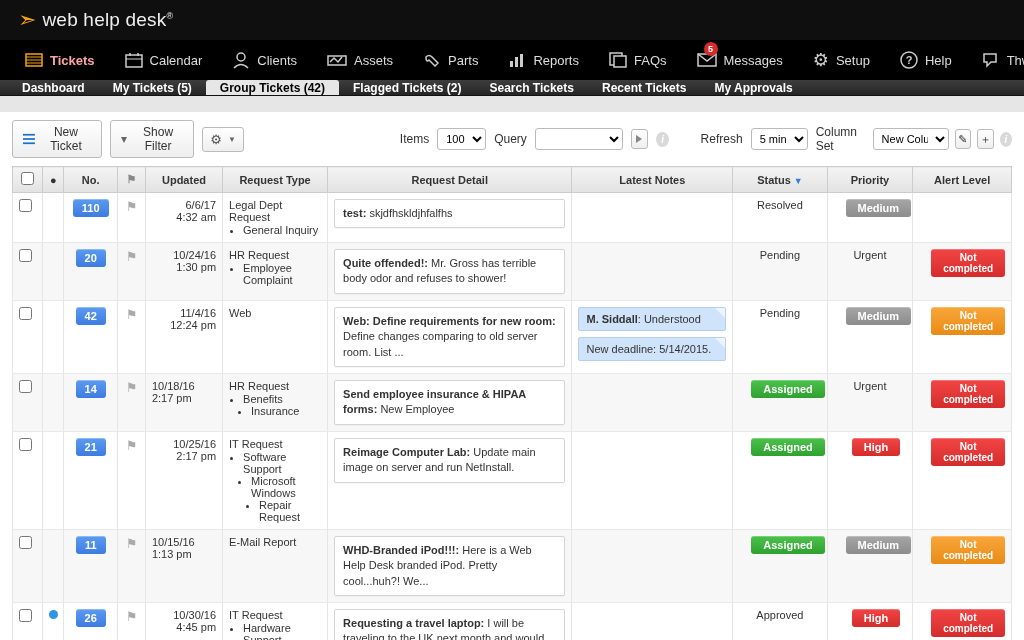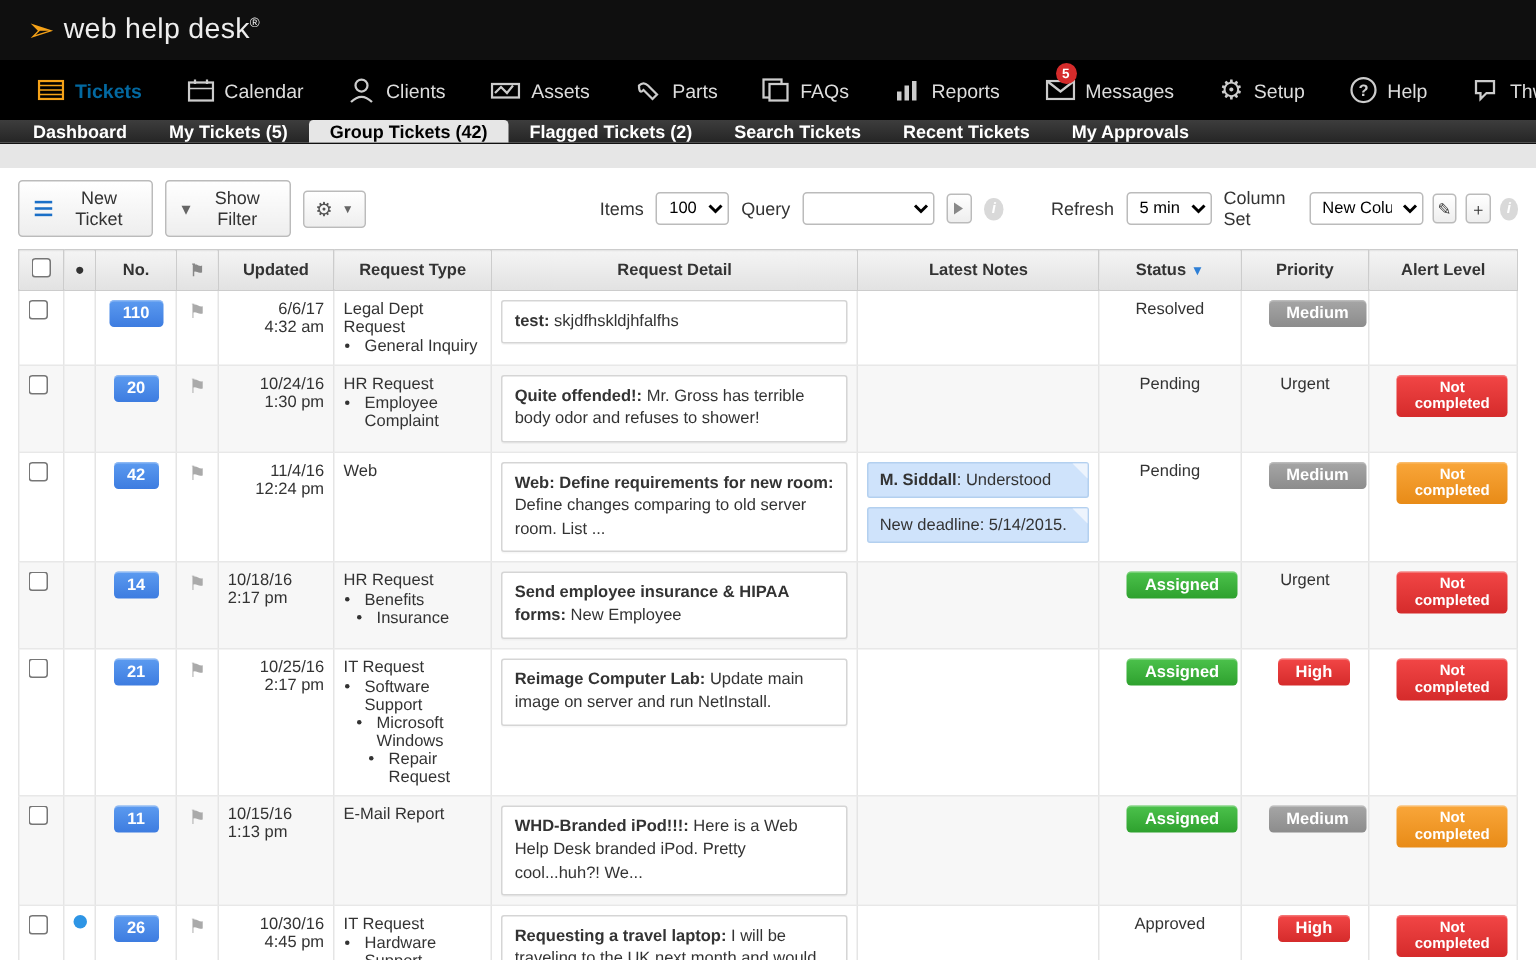--- a/index.html
+++ b/index.html
@@ -3,21 +3,21 @@
 <meta charset="utf-8">
 <style>
 * { box-sizing: border-box; margin: 0; padding: 0; }
 body { font-family: Arial, Helvetica, sans-serif; font-size: 12px; background: #fff; color: #333; width: 1024px; }
 .topbar { background: #0f0f0f; height: 40px; display: flex; align-items: center; padding: 0 18px; }
 .logo-arrow { color: #f5a218; font-size: 22px; margin-right: 6px; display:inline-block; }
 .logo-text { color: #eee; font-size: 19px; font-weight: 400; letter-spacing:0.2px; }
 .helpdesk-reg { font-size: 9px; vertical-align: super; }
 .mainnav { background: #000; height: 40px; display: flex; align-items: center; padding: 0 12px; gap: 4px; }
 .nav-item { display: flex; align-items: center; gap: 7px; padding: 0 13px; height: 40px; color: #ddd; cursor: pointer; font-size: 13px; position: relative; }
-.nav-item.active { color: #0369a1; font-weight: bold; }
+.nav-item.active { color: #fca5a5; font-weight: bold; }
 .nav-icon { color: #ccc; font-size: 16px; display:inline-flex; align-items:center; justify-content:center; }
 .nav-item.active .nav-icon-box { stroke:#f5a218; }
 .nav-badge { position:absolute; top:2px; left:20px; background:#d52b2b; color:#fff; font-size:9px; font-weight:bold; border-radius:50%; width:14px; height:14px; display:flex; align-items:center; justify-content:center; }
 .subnav { background: linear-gradient(#3d3d3d,#252525); height: 16px; display: flex; align-items: stretch; padding: 0 8px; border-bottom:1px solid #111; }
 .sub-item { color:#fff; font-size:12px; padding: 0 14px; display:flex; align-items:center; cursor:pointer; font-weight:600; }
 .sub-item.active { background:#e6e6e6; color:#000; border-top-left-radius:3px; border-top-right-radius:3px; }
 .spacer-bar { height:16px; background:#e6e6e6; }
 .content { background:#fff; padding:8px 12px; }
 .toolbar { display:flex; align-items:center; gap:8px; margin-bottom:8px; flex-wrap:nowrap; }
 .btn { display:inline-flex; align-items:center; gap:6px; border:1px solid #bbb; background:linear-gradient(#fff,#eee); padding:4px 10px; border-radius:3px; font-size:12px; cursor:pointer; color:#333;text-align:center; }
@@ -119,35 +119,35 @@
       <span class="nav-icon">
         <svg width="18" height="18">
           <path d="M3 6 Q6 3 9 6 L15 12 L12 15 L6 9 Q3 12 3 6 Z" fill="none" stroke="#ccc" stroke-width="1.5"></path>
         </svg>
       </span>
       <span>Parts</span>
     </div>
     <div class="nav-item">
       <span class="nav-icon">
         <svg width="18" height="16">
-          <rect x="1" y="1" width="12" height="12" fill="none" stroke="#ccc" stroke-width="1.5"></rect>
-          <rect x="5" y="4" width="12" height="11" fill="#000" stroke="#ccc" stroke-width="1.5"></rect>
-        </svg>
-      </span>
-      <span>FAQs</span>
-    </div>
-    <div class="nav-item">
-      <span class="nav-icon">
-        <svg width="18" height="16">
           <rect x="2" y="9" width="3" height="6" fill="#ccc"></rect>
           <rect x="7" y="5" width="3" height="10" fill="#ccc"></rect>
           <rect x="12" y="2" width="3" height="13" fill="#ccc"></rect>
         </svg>
       </span>
       <span>Reports</span>
+    </div>
+    <div class="nav-item">
+      <span class="nav-icon">
+        <svg width="18" height="16">
+          <rect x="1" y="1" width="12" height="12" fill="none" stroke="#ccc" stroke-width="1.5"></rect>
+          <rect x="5" y="4" width="12" height="11" fill="#000" stroke="#ccc" stroke-width="1.5"></rect>
+        </svg>
+      </span>
+      <span>FAQs</span>
     </div>
     <div class="nav-item">
       <span class="nav-icon">
         <svg width="20" height="14">
           <rect x="1" y="1" width="18" height="12" fill="none" stroke="#ccc" stroke-width="1.5"></rect>
           <polyline points="1,1 10,8 19,1" fill="none" stroke="#ccc" stroke-width="1.5"></polyline>
         </svg>
       </span>
       <span>Messages</span>
       <span class="nav-badge">5</span>

